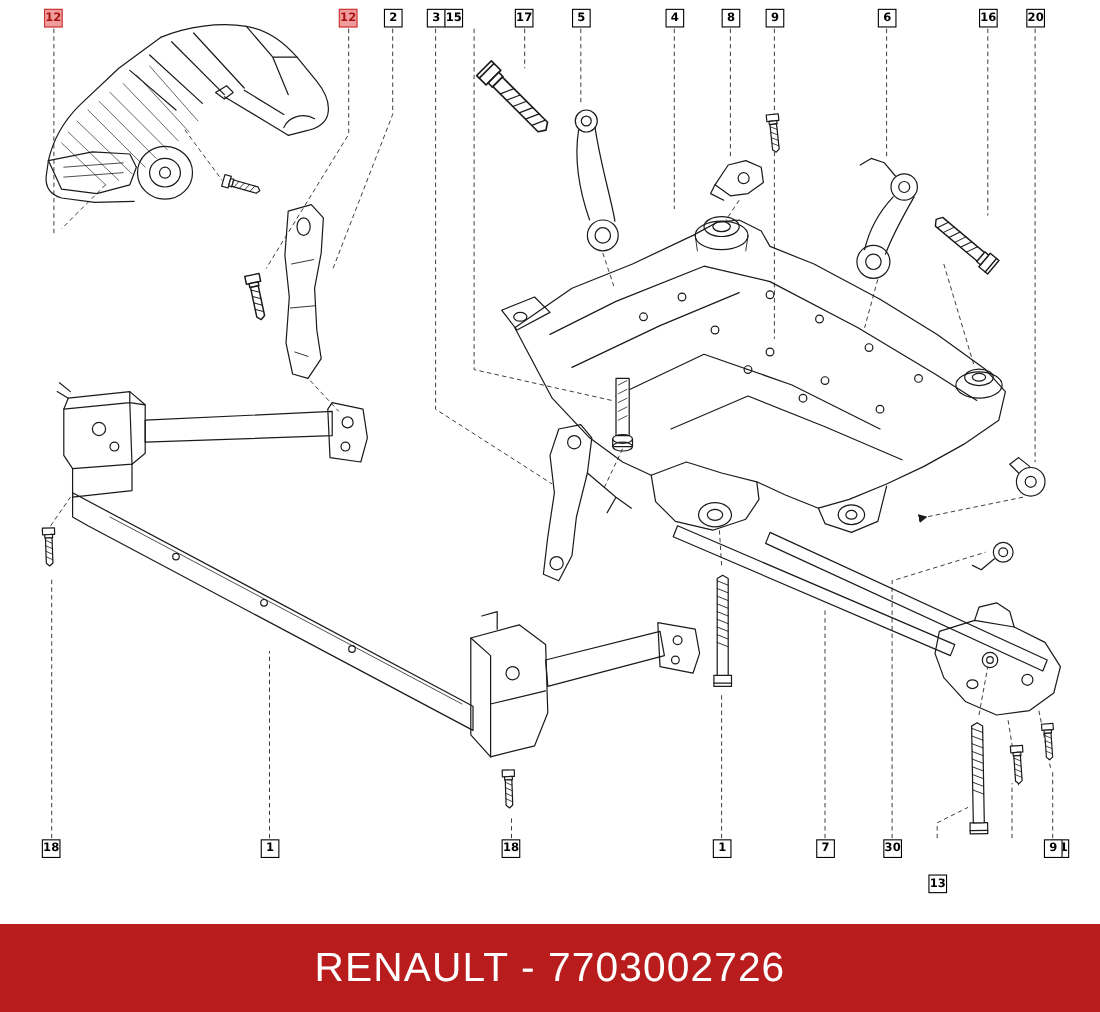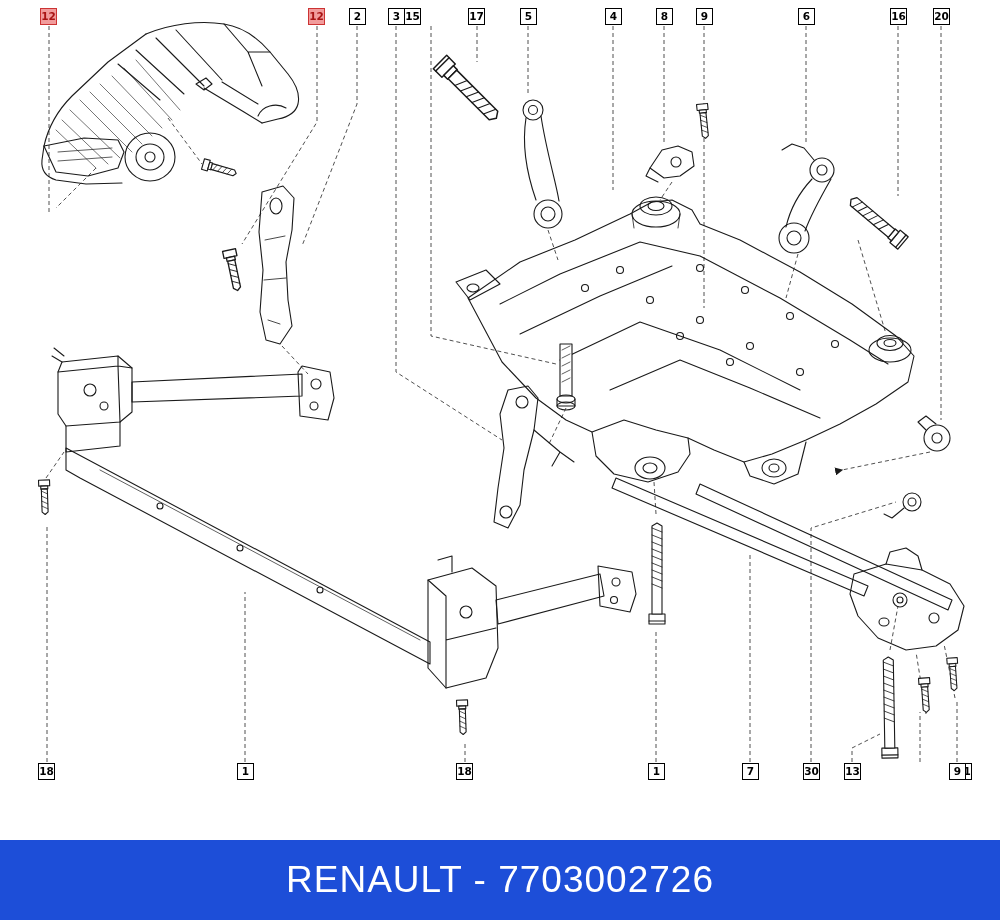--- a/index.html
+++ b/index.html
@@ -11,21 +11,21 @@
   .callout{
     position:absolute;z-index:3;width:17px;height:17px;box-sizing:border-box;
     border:1px solid #000;background:#fff;color:#000;
     display:flex;align-items:center;justify-content:center;
     font-size:10.5px;font-weight:bold;line-height:1;cursor:pointer;
     font-family:"DejaVu Sans","Liberation Sans",sans-serif;
   }
   .callout.hl{background:#f19c9c;border-color:#cc3333;color:#a81414;}
   .banner{
     position:absolute;left:0;bottom:0;width:1000px;height:80px;z-index:2;
-    background:#1d4ed8;color:#fff;display:flex;align-items:center;justify-content:center;
+    background:#b91c1c;color:#fff;display:flex;align-items:center;justify-content:center;
     gap:56px;font-size:37px;font-weight:500;letter-spacing:1px;
   }
 </style>
 </head>
 <body>
 
 <div class="stage">
 
   <svg class="diagram-svg" width="1000" height="840" viewBox="0 0 1000 840">
     <defs>
@@ -294,21 +294,21 @@
   <div class="callout" style="left:798px;top:8px">6</div>
   <div class="callout" style="left:890px;top:8px">16</div>
   <div class="callout" style="left:933px;top:8px">20</div>
 
   <div class="callout" style="left:38px;top:763px">18</div>
   <div class="callout" style="left:237px;top:763px">1</div>
   <div class="callout" style="left:456px;top:763px">18</div>
   <div class="callout" style="left:648px;top:763px">1</div>
   <div class="callout" style="left:742px;top:763px">7</div>
   <div class="callout" style="left:803px;top:763px">30</div>
-  <div class="callout" style="left:844px;top:763px">13</div>
+  <div class="callout" style="left:844px;top:795px">13</div>
   <div class="callout" style="left:955px;top:763px">11</div>
   <div class="callout" style="left:949px;top:763px">9</div>
 
   <div class="banner">
     <span>RENAULT - 7703002726</span>
   </div>
 
 </div>
 
 </body></html>

